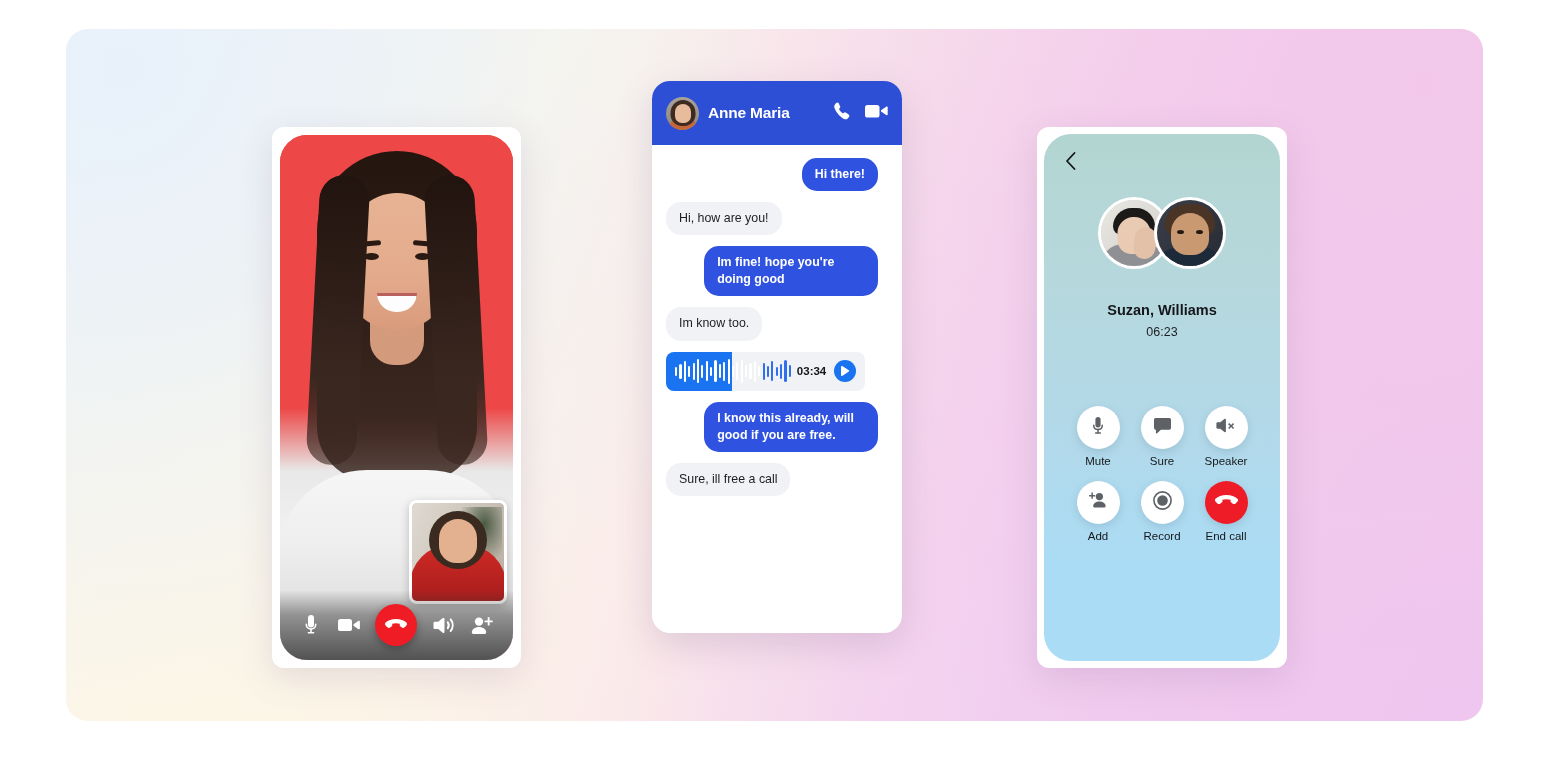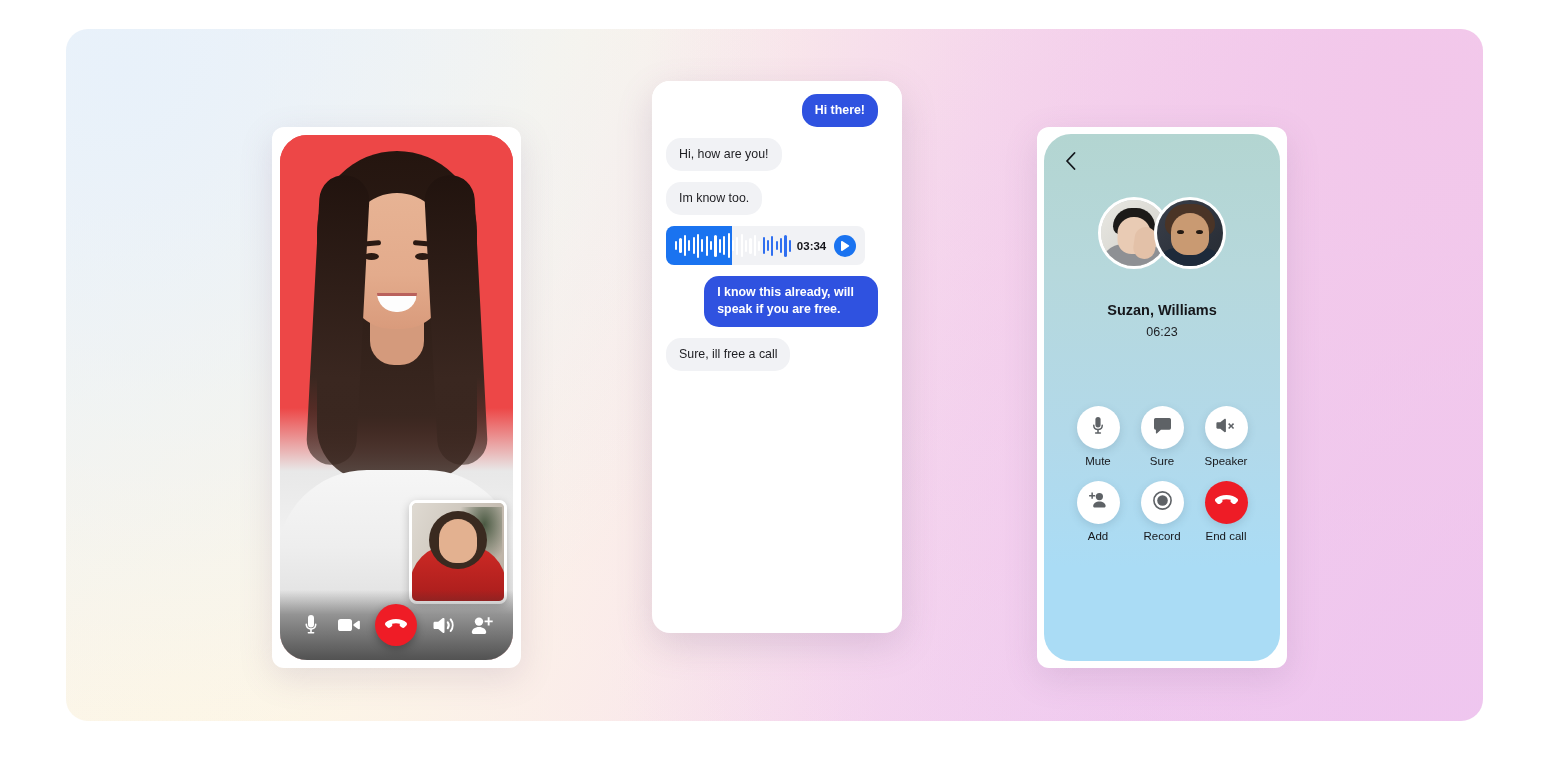--- a/index.html
+++ b/index.html
@@ -334,24 +334,46 @@
               <path d="M8 11c-4 0-7.2 2.3-7.2 5.2 0 1.1.9 1.9 2 1.9h10.4c1.1 0 2-.8 2-1.9C15.2 13.3 12 11 8 11z"></path>
               <path d="M18.2 1.2h1.9v3.2h3.1v1.9h-3.1v3.2h-1.9V6.3h-3.1V4.4h3.1z" transform="translate(-1.5,0)"></path>
             </svg>
         </div>
       </div>
     </div>
   </div>
 
   <div class="phone-shell" id="phone-mid">
 
+    <div class="chat-head">
+      <div class="chat-avatar">
+        <div class="ca-body"></div>
+        <div class="ca-hair"></div>
+        <div class="ca-face"></div>
+      </div>
+      <div class="chat-name">Anne Maria</div>
+      <div class="chat-head-icons">
+        <div>
+          <svg width="19" height="19" viewBox="0 0 19 19">
+              <path d="M4.6.9a1.8 1.8 0 0 0-2.5.2L1 2.4C.2 3.3 0 4.6.4 5.7c1.5 4.3 5.1 8.7 9.6 11.2 1.2.7 2.8.5 3.7-.5l1.1-1.2a1.8 1.8 0 0 0-.2-2.6l-2.5-1.9a1.8 1.8 0 0 0-2.2 0l-.9.7c-1.7-1-3.2-2.6-4.1-4.4l.8-.8a1.8 1.8 0 0 0 .1-2.4z"></path>
+            </svg>
+        </div>
+        <div>
+          <svg width="23" height="16" viewBox="0 0 23 16">
+              <rect x="0" y="2" width="14.5" height="12.5" rx="2.6"></rect>
+              <path d="M16 7.3l5.2-3.6c.6-.4 1.5 0 1.5.8v6.8c0 .8-.9 1.2-1.5.8L16 8.5z"></path>
+            </svg>
+        </div>
+      </div>
+    </div>
 
     <div class="chat-body">
       <div class="msg out">Hi there!</div>
       <div class="msg in">Hi, how are you!</div>
+      <div class="msg out">Im fine! hope you're doing good</div>
       <div class="msg in">Im know too.</div>
 
       <div class="voice">
         <div class="wave-wrap">
           <div class="wave-fill" style="width: 52%;"></div>
           <div class="bars">
             <i class="w" style="height:9px"></i>
               <i class="w" style="height:15px"></i>
               <i class="w" style="height:21px"></i>
             <i class="w" style="height:11px"></i>
@@ -385,21 +407,21 @@
           </div>
         </div>
         <div class="voice-time">03:34</div>
         <div class="voice-play">
           <svg width="9" height="10" viewBox="0 0 9 10">
               <path d="M0 .8c0-.6.7-1 1.2-.7l6.6 4.2c.5.3.5 1 0 1.3L1.2 9.9C.7 10.2 0 9.8 0 9.2z"></path>
             </svg>
         </div>
       </div>
 
-      <div class="msg out">I know this already, will speak if you are free.</div>
+      <div class="msg out">I know this already, will good if you are free.</div>
       <div class="msg in">Sure, ill free a call</div>
     </div>
 
   </div>
 
   <div class="phone-shell" id="phone-right">
     <div class="call-screen">
 
       <div class="back-arrow">
         <svg width="11" height="18" viewBox="0 0 11 18" fill="none">

